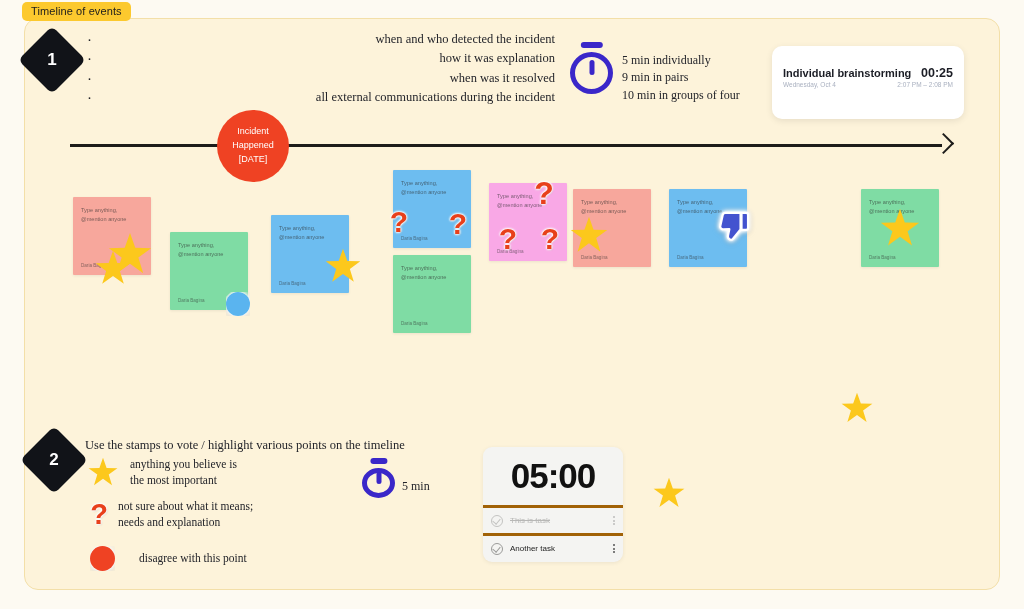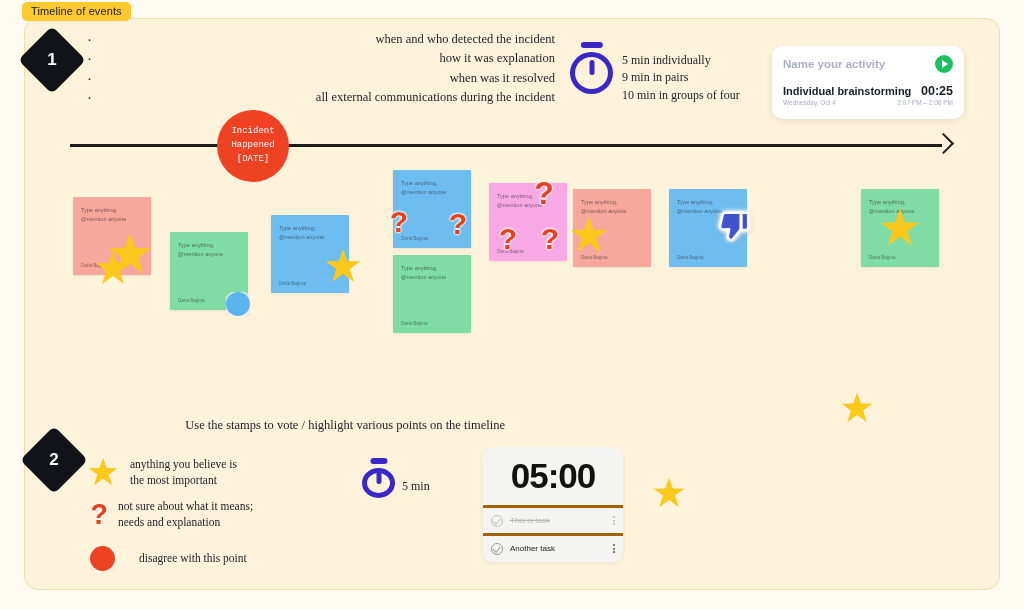--- a/index.html
+++ b/index.html
@@ -33,33 +33,33 @@
   }
   .step1{left:28px;top:36px;}
   .step2{left:30px;top:436px;}
   
   .instr{position:absolute;color:#23242a;font-size:12.5px;line-height:1.55;}
   .instr .lead{display:block;margin-bottom:1px;}
   .instr ul{margin:0;padding:0;list-style:none;text-align:right;}
   .instr li{padding-left:12px;position:relative;}
   .instr li:before{content:"·";position:absolute;left:2px;top:-1px;font-size:15px;}
   #instr1{left:85px;top:30px;width:470px;}
-  #instr2{left:85px;top:416px;width:420px;text-align:right;}
+  #instr2{left:85px;top:436px;width:420px;}
   
   .tl-line{position:absolute;left:70px;top:144px;width:872px;height:2.5px;background:#1d1c1a;}
   .tl-arrow{
     position:absolute;left:936px;top:136px;width:13px;height:13px;
     border-top:2.5px solid #1d1c1a;border-right:2.5px solid #1d1c1a;
     transform:rotate(45deg);
   }
   .incident{
     position:absolute;left:217px;top:110px;width:72px;height:72px;border-radius:50%;
     background:#ef4223;display:flex;flex-direction:column;align-items:center;
     justify-content:center;
-    font-family:Liberation Mono, monospace;font-size:9px;color:#fff;line-height:1.55;
+    font-family:Liberation Sans, sans-serif;font-size:9px;color:#fff;line-height:1.55;
     text-align:center;
   }
   
   .sw{position:absolute;}
   .sw .body{
     position:absolute;left:0;top:10px;width:100%;height:calc(100% - 10px);
     border:5px solid #3a27c9;border-radius:50%;box-sizing:border-box;
   }
   .sw .top{
     position:absolute;left:50%;top:0;transform:translateX(-50%);
@@ -189,24 +189,20 @@
   <div class="body"></div>
   <div class="hand"></div>
 </div>
 <div class="swtext" id="swtext1">
   <div>5 min individually</div>
   <div>9 min in pairs</div>
   <div>10 min in groups of four</div>
 </div>
 
 <div class="act-card">
-  <div class="act-row1">
-    <div class="act-ph">Name your activity</div>
-    <div class="play"></div>
-  </div>
   <div class="act-row2">
     <div class="act-title">Individual brainstorming</div>
     <div class="act-dur">00:25</div>
   </div>
   <div class="act-row3">
     <div class="act-date">Wednesday, Oct 4</div>
     <div class="act-range">2:07 PM – 2:08 PM</div>
   </div>
 </div>
 

